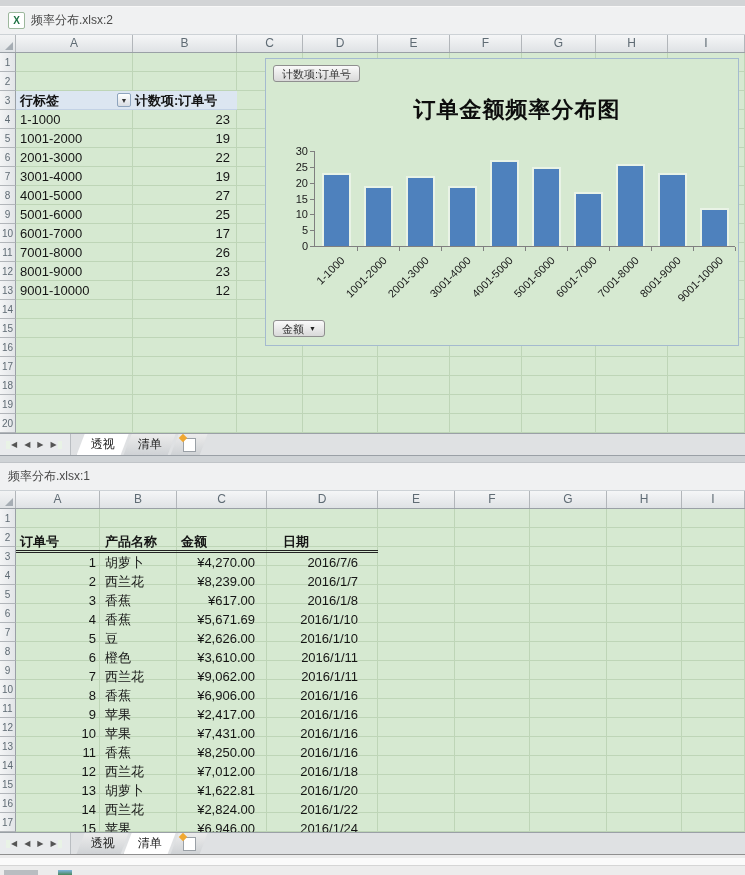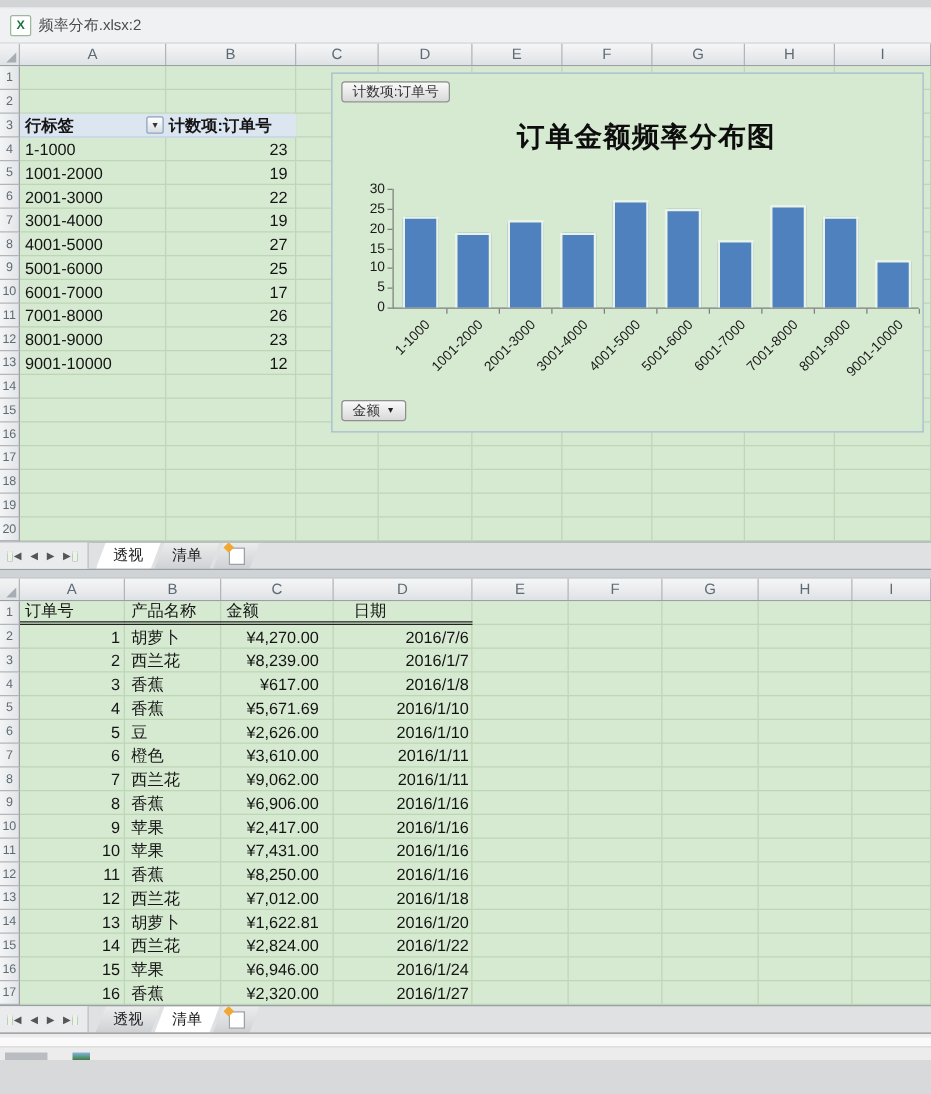--- a/index.html
+++ b/index.html
@@ -57,25 +57,25 @@
   .bar{width:29px;background:#4e81bd;border:2px solid #e9f3e6;border-bottom:none;box-sizing:border-box;}
   .ytick{position:absolute;width:32px;text-align:right;font-size:11px;color:#1a1a1a;line-height:12px;}
   .ymark{position:absolute;width:4px;height:1px;background:#7f7f7f;}
   .xlabels{position:absolute;left:48px;top:188px;width:420px;height:72px;display:flex;}
   .xslot{flex:1;position:relative;}
   .xlab{position:absolute;top:7px;right:42%;transform:rotate(-45deg);transform-origin:100% 0;
     white-space:nowrap;font-size:11px;color:#1a1a1a;}
   
   .dtable{position:absolute;left:0;top:0;width:362px;font-size:13px;color:#151515;}
   .trow{display:flex;height:19px;line-height:19px;}
-  .trow.thead{font-weight:normal;border-bottom:3px double #222;box-sizing:border-box;line-height:15px;}
+  .trow.thead{font-weight:bold;border-bottom:3px double #222;box-sizing:border-box;line-height:15px;margin-top:25px;}
   .ta{width:84px;box-sizing:border-box;text-align:right;padding-right:4px;}
   .tb{width:77px;box-sizing:border-box;padding-left:5px;white-space:nowrap;}
   .tc{width:90px;box-sizing:border-box;text-align:right;padding-right:12px;white-space:nowrap;}
-  .td{width:111px;box-sizing:border-box;text-align:right;padding-right:3px;white-space:nowrap;}
+  .td{width:111px;box-sizing:border-box;text-align:right;padding-right:20px;white-space:nowrap;}
   .thead .ta{text-align:left;padding-left:4px;}
   .thead .tc{text-align:left;padding-left:4px;}
   .thead .td{text-align:left;padding-left:16px;}
   
   .tabbar{height:22px;background:#dfe1e3;border-top:1px solid #9aa0a6;display:flex;
     align-items:stretch;font-size:12px;box-sizing:border-box;}
   .tabnav{display:flex;align-items:center;gap:7px;padding:0 8px 0 6px;background:#e9ebed;
     border-right:1px solid #b9bdc1;}
   .navbtn{display:flex;align-items:center;gap:1px;color:#555;cursor:default;}
   .navbtn .tri{font-size:8px;line-height:8px;}
@@ -529,20 +529,23 @@
             <span class="newsheet"></span>
           </div>
         </div>
         <div class="tabfill"></div>
       </div>
   </section>
 
   <div class="win-divider"></div>
 
   <section class="xl-window">
+    <div class="titlebar">
+      <span>频率分布.xlsx:1</span>
+    </div>
     <div class="colheaders" id="bot-colheaders">
       <div class="corner"></div>
     <div class="ch" style="width: 84px;">A</div>
         <div class="ch" style="width: 77px;">B</div>
         <div class="ch" style="width: 90px;">C</div>
         <div class="ch" style="width: 111px;">D</div>
         <div class="ch" style="width: 77px;">E</div>
         <div class="ch" style="width: 75px;">F</div>
         <div class="ch" style="width: 77px;">G</div>
         <div class="ch" style="width: 75px;">H</div>

